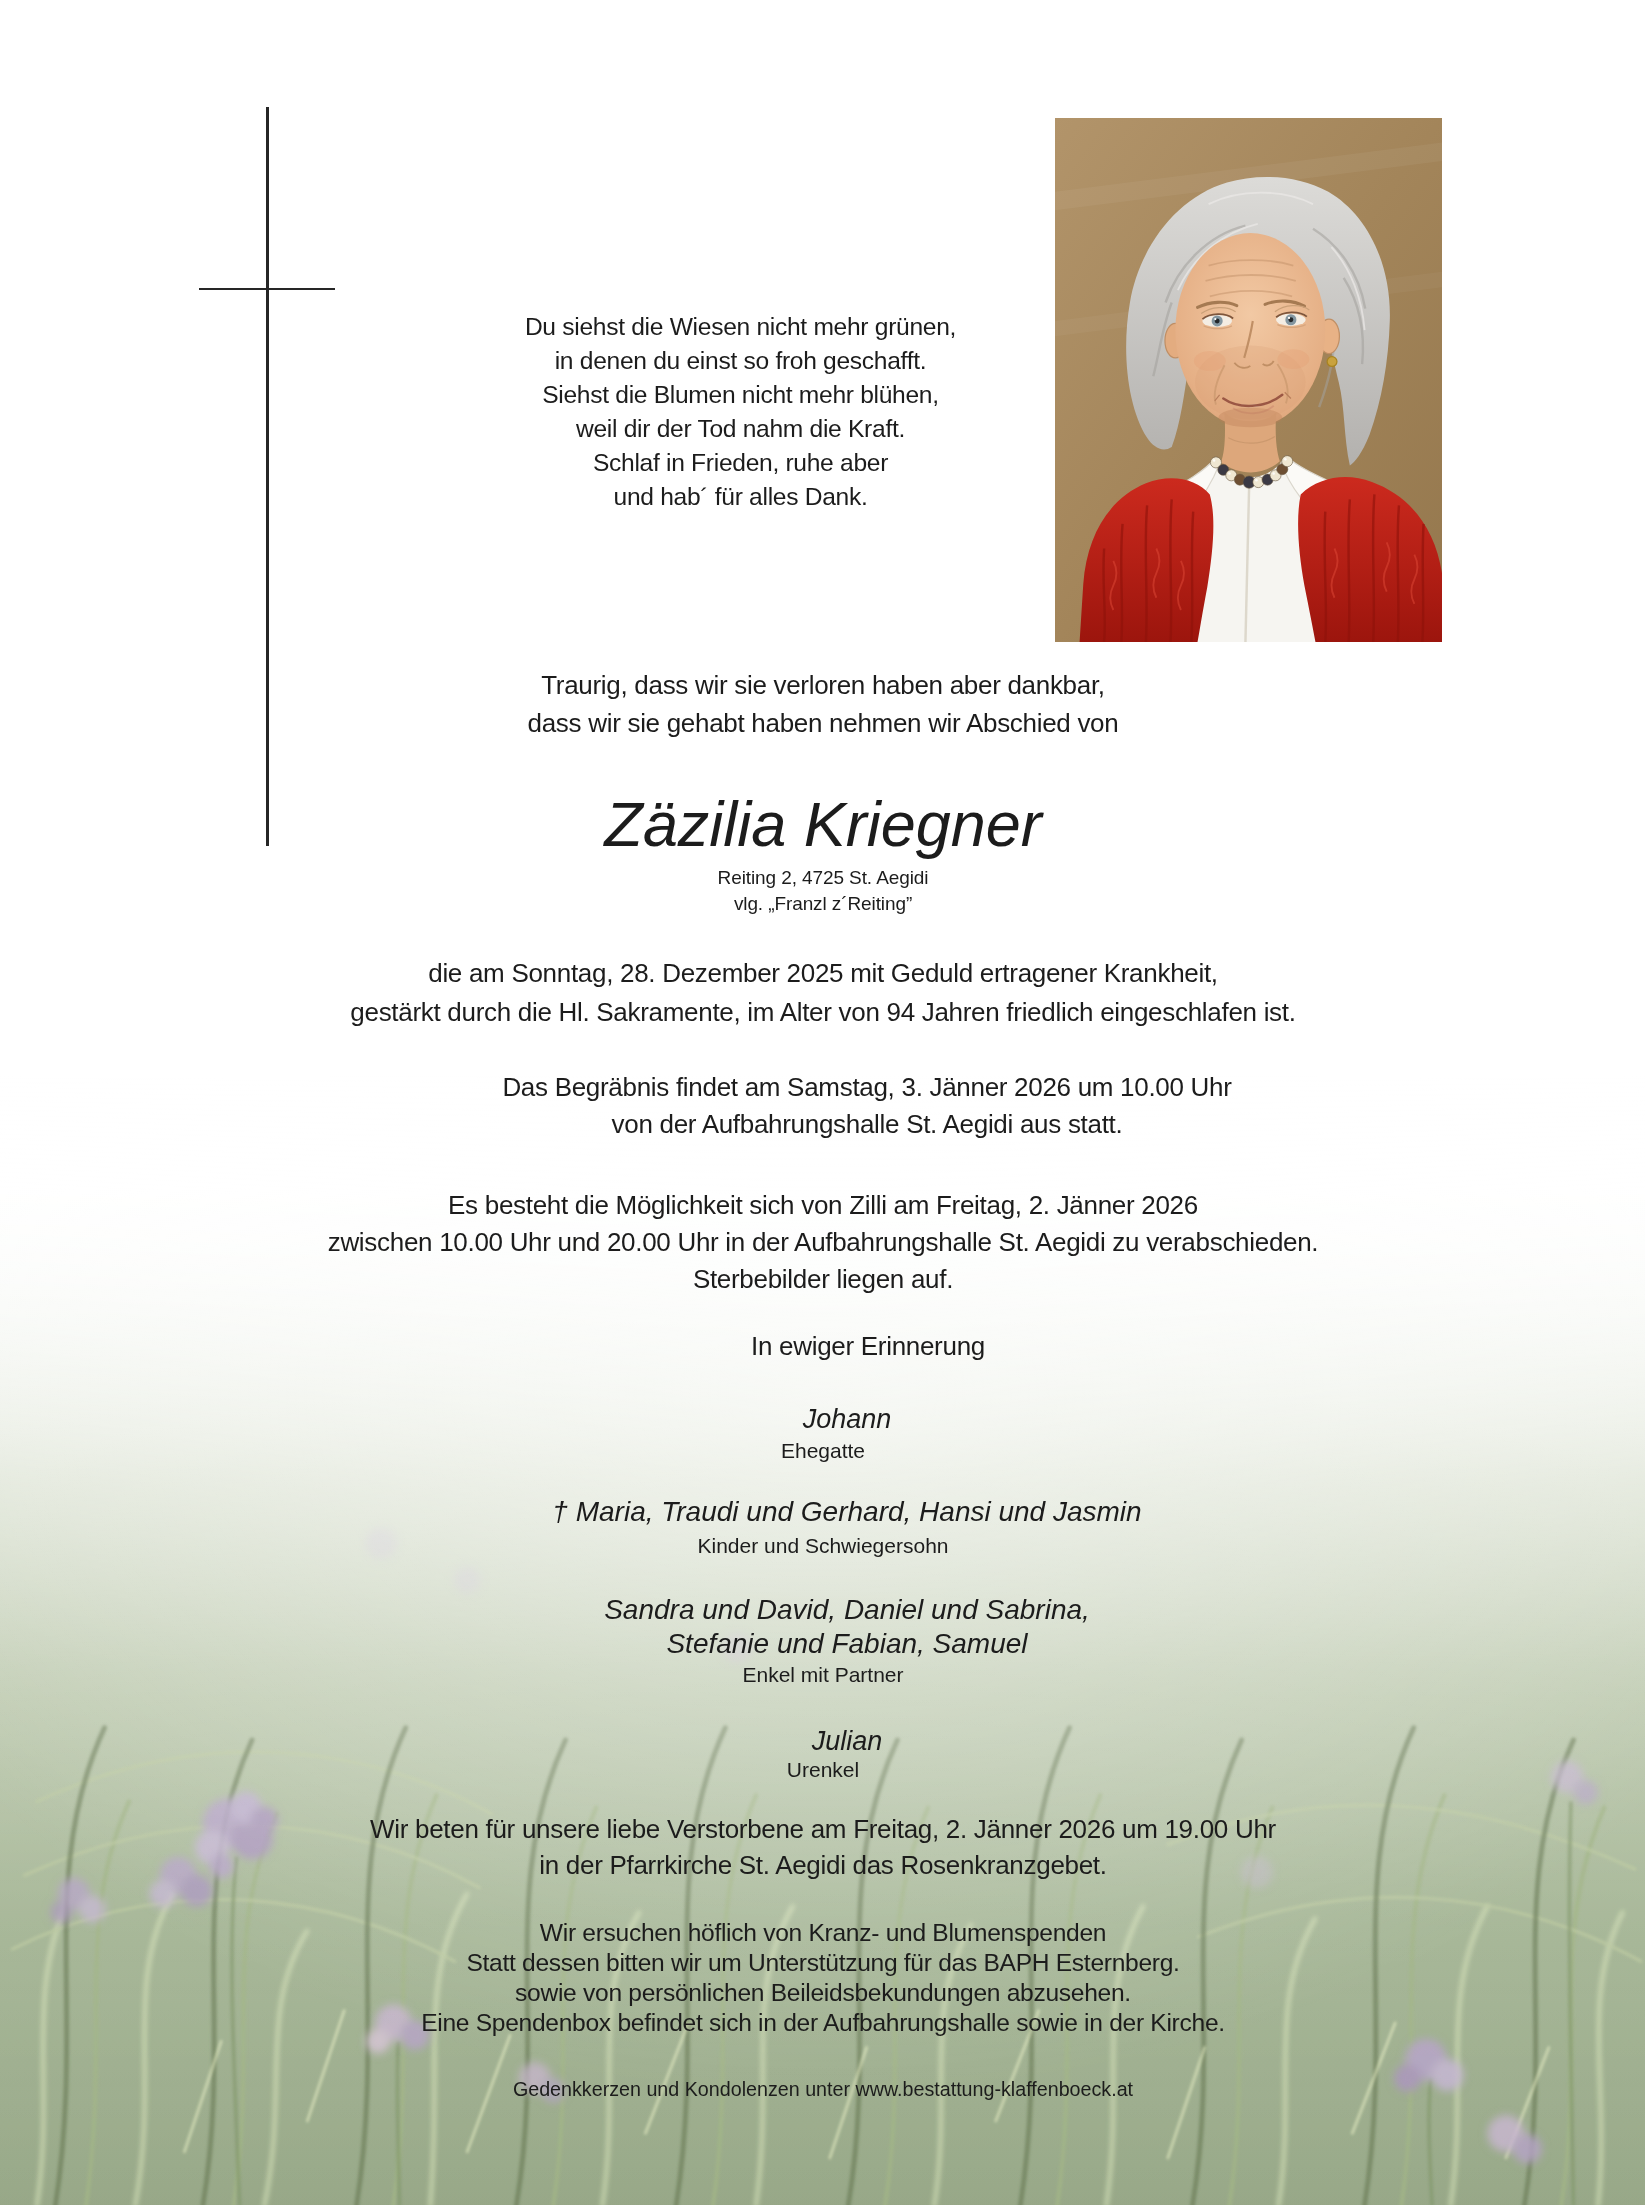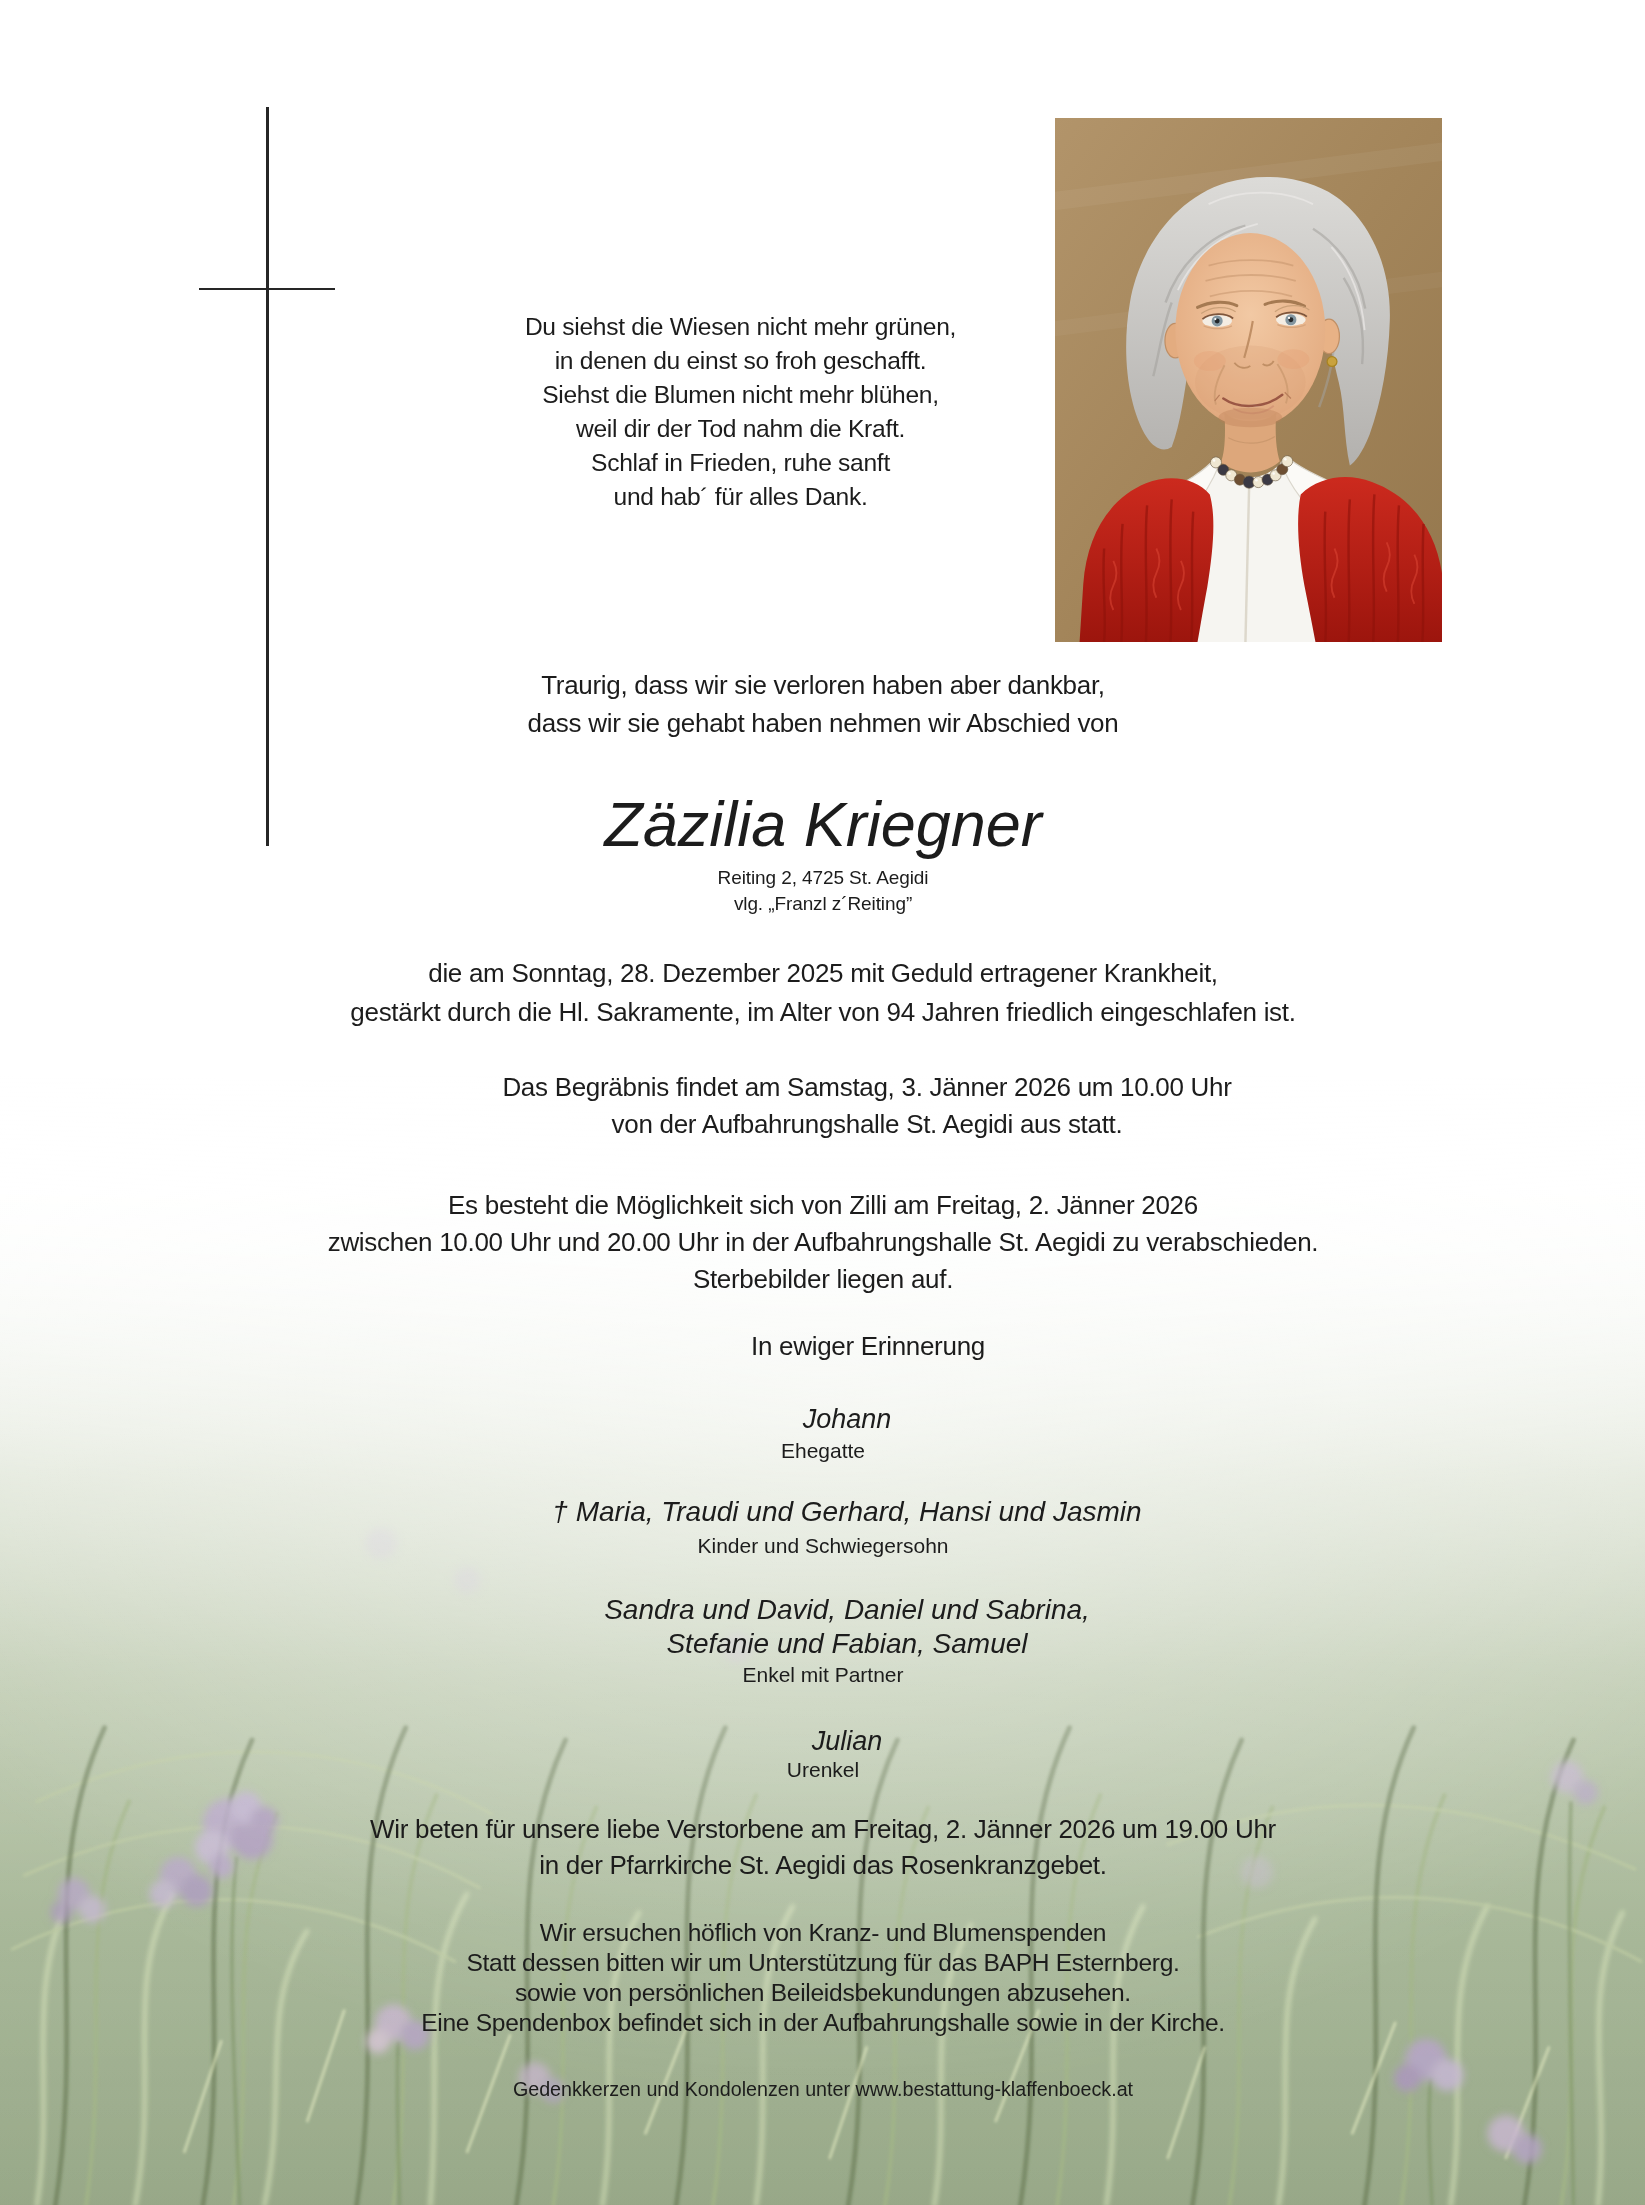--- a/index.html
+++ b/index.html
@@ -365,21 +365,21 @@
   </svg>
 </div>
 
 <div class="layer-text">
 
   <div class="lineblock poem">
     <div>Du siehst die Wiesen nicht mehr grünen,</div>
     <div>in denen du einst so froh geschafft.</div>
     <div>Siehst die Blumen nicht mehr blühen,</div>
     <div>weil dir der Tod nahm die Kraft.</div>
-    <div>Schlaf in Frieden, ruhe sanft</div>
+    <div>Schlaf in Frieden, ruhe aber</div>
     <div>und hab´ für alles Dank.</div>
   </div>
 
   <div class="lineblock intro t">
     <div>Traurig, dass wir sie verloren haben aber dankbar,</div>
     <div>dass wir sie gehabt haben nehmen wir Abschied von</div>
   </div>
 
   <div class="lineblock name">
     <div>Zäzilia Kriegner</div>

